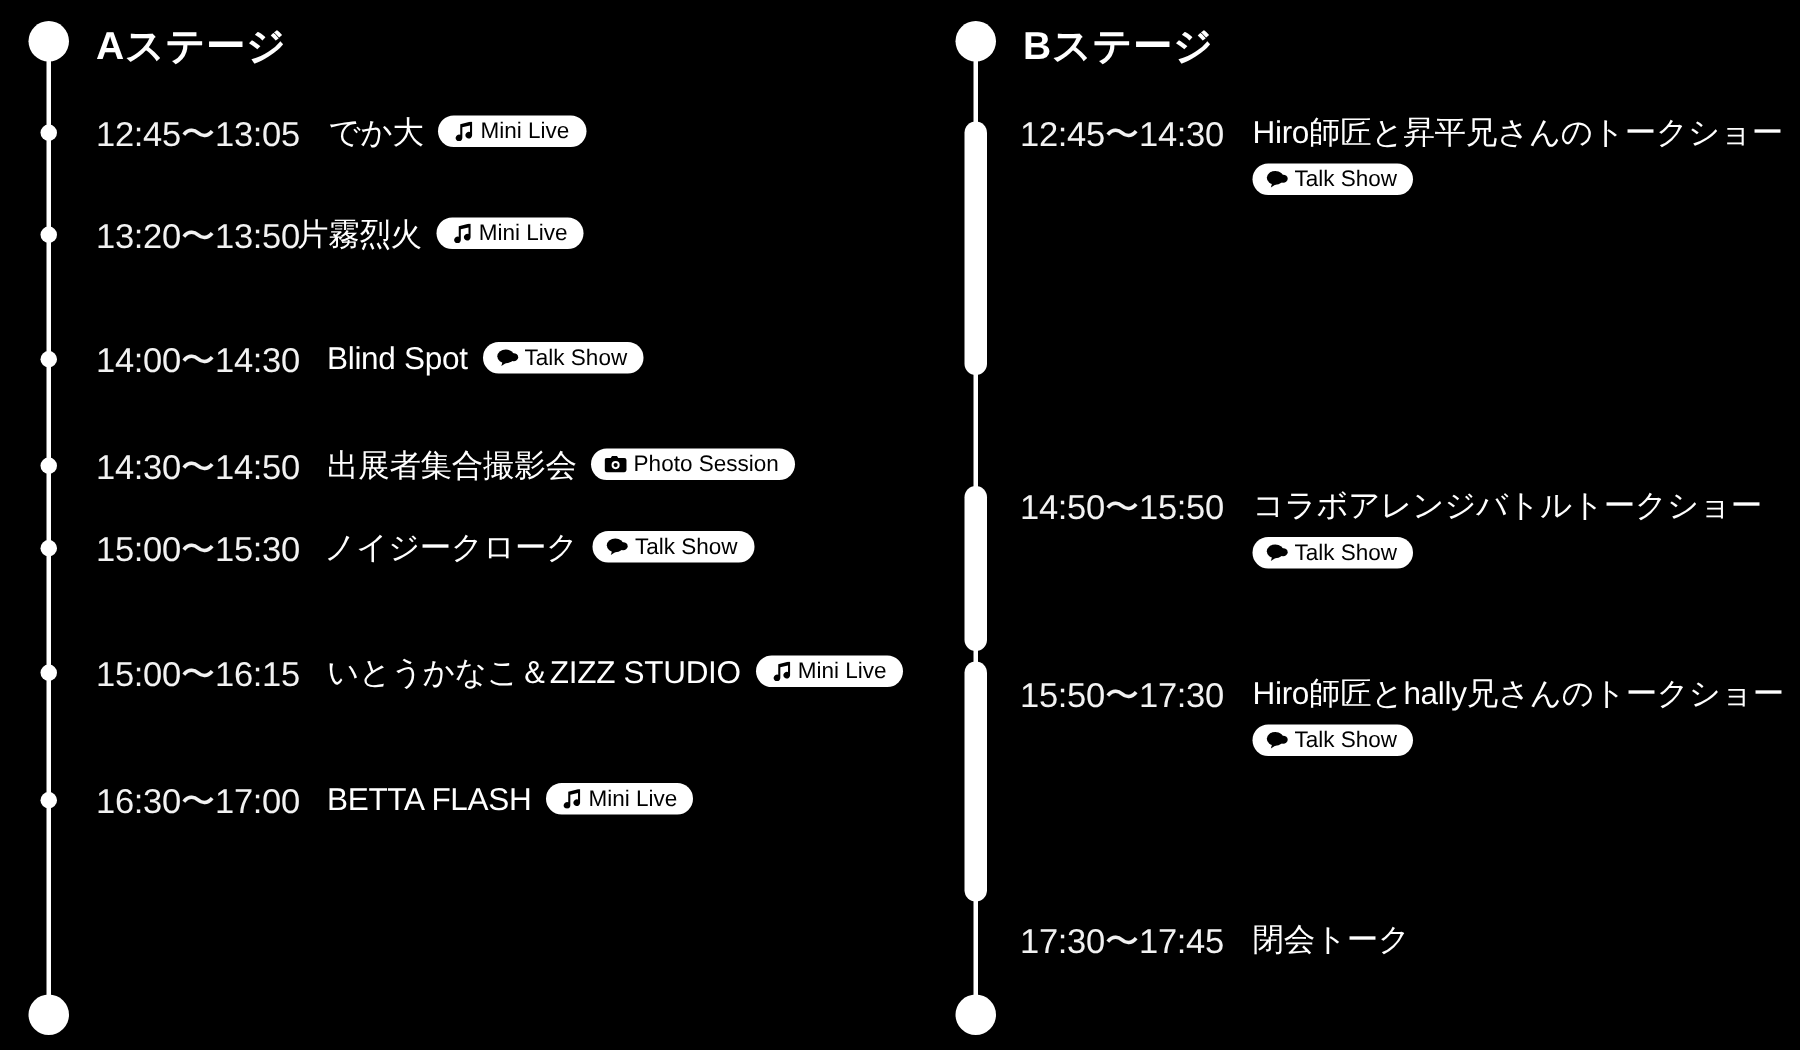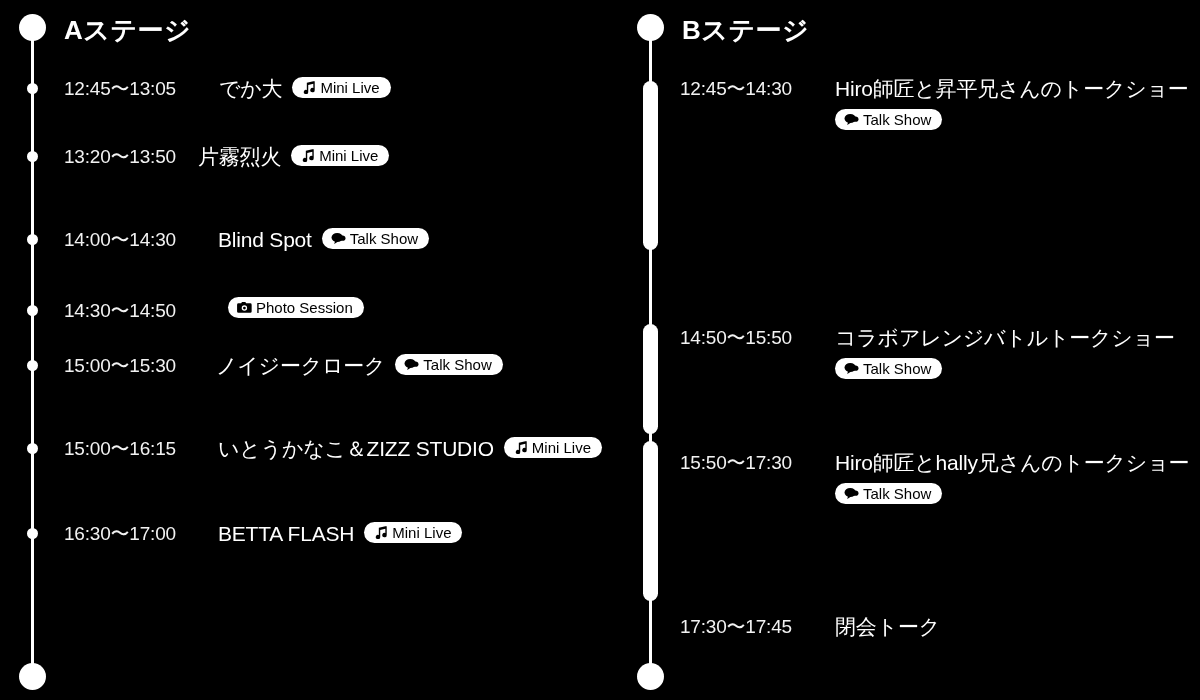--- a/index.html
+++ b/index.html
@@ -58,21 +58,21 @@
 
   
   .event {
     position: absolute;
     white-space: nowrap;
   }
   .etime {
     position: absolute;
     left: 0;
     top: 0;
-    font-size: 19px;
+    font-size: 23px;
     font-weight: 300;
     letter-spacing: -0.2px;
     line-height: 24px;
     color: #f2f2f2;
     white-space: nowrap;
   }
   .ebody {
     position: absolute;
     top: 0;
     white-space: nowrap;
@@ -175,21 +175,21 @@
             </svg>
           </span>
           <span>Talk Show</span>
         </span>
     </div>
   </div>
 
   <div class="event" style="top:299px; left:64px;">
     <div class="etime">14:30〜14:50</div>
     <div class="ebody" style="left:154px;">
-      <span class="badge">
+      <span class="etitle">出展者集合撮影会</span><span class="badge">
           <span class="badge-icon">
             <svg viewBox="0 0 16 14">
               <path d="M5.3 1 h3.6 l0.9 1.5 h4.4 a1.5 1.5 0 0 1 1.5 1.5 v7.2 a1.5 1.5 0 0 1 -1.5 1.5 H1.5 A1.5 1.5 0 0 1 0 11.2 V4 a1.5 1.5 0 0 1 1.5-1.5 h2.9 z" fill="#000"></path>
               <circle cx="7.9" cy="7.6" r="2.9" fill="#fff"></circle>
               <circle cx="7.9" cy="7.6" r="1.5" fill="#000"></circle>
             </svg>
           </span>
           <span>Photo Session</span>
         </span>
     </div>

